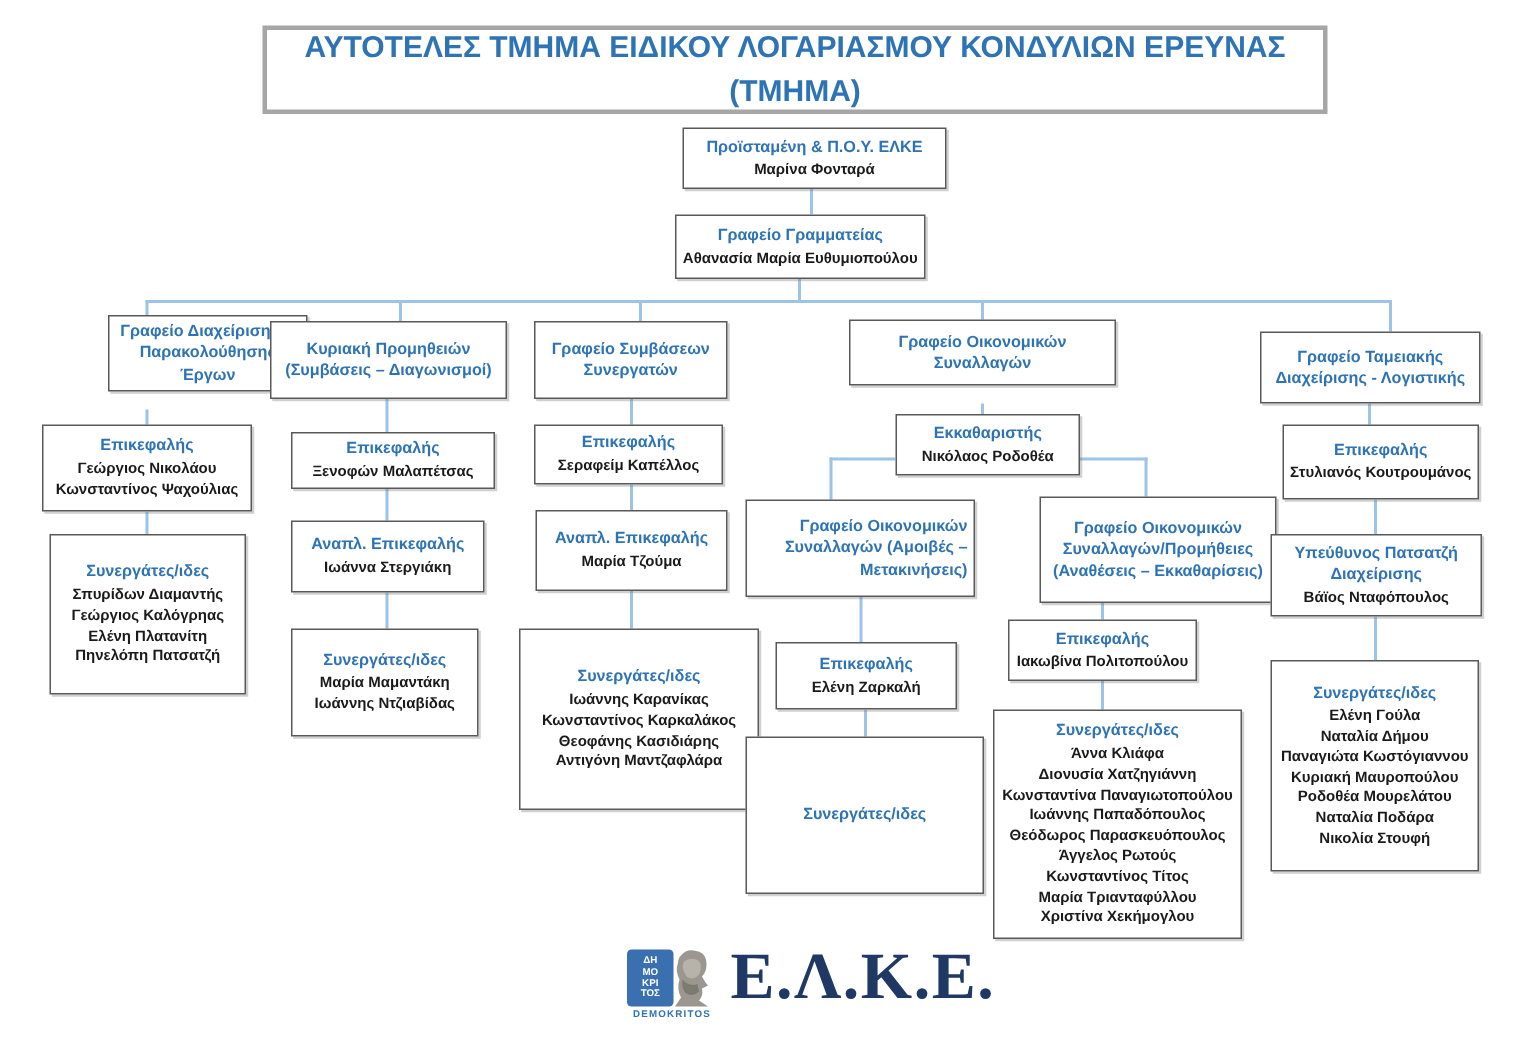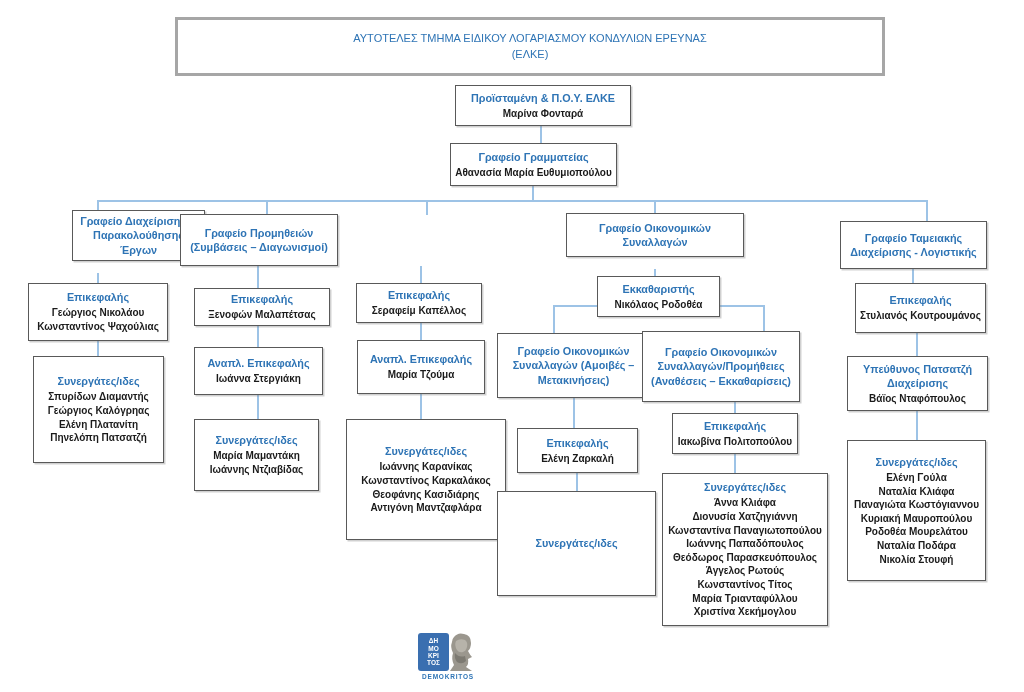--- a/index.html
+++ b/index.html
@@ -17,21 +17,21 @@
   }
   .bt { color:#2E74B5; font-weight:bold; font-size:10.8px; line-height:1.3; white-space:pre-line; }
   .bn { color:#1a1a1a; font-weight:bold; font-size:10px; line-height:1.36; white-space:pre-line; margin-top:2px; }
 
   
   .title-box {
     position:absolute; left:175px; top:17px; width:710px; height:59px;
     border:3px solid #A6A6A6; background:#fff;
     display:flex; flex-direction:column; align-items:center; justify-content:center; text-align:center;
   }
-  .title-box .tl { color:#2E74B5; font-weight:normal; font-size:11px; line-height:1.45; }
+  .title-box .tl { color:#2E74B5; font-weight:bold; font-size:20px; line-height:1.45; }
 
   
   .vline { position:absolute; width:2px; background:#9DC3E6; }
   .hline { position:absolute; height:2px; background:#9DC3E6; }
 
   
   .logo { position:absolute; left:413px; top:629px; width:260px; height:55px; }
   .logo-mark {
     position:absolute; left:5px; top:4px; width:31px; height:38px;
     background:#3A6FB0; border-radius:3px;
@@ -50,21 +50,21 @@
     font-size:44px; color:#1F3864; letter-spacing:1px;
   }
 </style>
 </head>
 <body>
 
 <div class="canvas">
 
   <div class="title-box">
     <div class="tl">ΑΥΤΟΤΕΛΕΣ ΤΜΗΜΑ ΕΙΔΙΚΟΥ ΛΟΓΑΡΙΑΣΜΟΥ ΚΟΝΔΥΛΙΩΝ ΕΡΕΥΝΑΣ</div>
-    <div class="tl">(ΕΛΚΕ)</div>
+    <div class="tl">(ΤΜΗΜΑ)</div>
   </div>
 
   <div class="vline" style="left:540px;top:126px;height:17px;"></div>
   <div class="vline" style="left:532px;top:186px;height:15px;"></div>
   <div class="hline" style="left:97px;top:200px;width:830px;"></div>
   <div class="vline" style="left:97px;top:200px;height:11px;"></div>
   <div class="vline" style="left:266px;top:200px;height:15px;"></div>
   <div class="vline" style="left:426px;top:200px;height:15px;"></div>
   <div class="vline" style="left:654px;top:200px;height:14px;"></div>
   <div class="vline" style="left:926px;top:200px;height:22px;"></div>
@@ -100,21 +100,24 @@
   </div>
   <div class="box" style="left:455px;top:85px;width:176px;height:41px;">
     <div class="bt">Προϊσταμένη &amp; Π.Ο.Υ. ΕΛΚΕ</div>
     <div class="bn">Μαρίνα Φονταρά</div>
   </div>
 
   <div class="box" style="left:32px;top:210px;width:133px;height:51px;margin-left:40px;">
     <div class="bt">Γραφείο Διαχείρισης &amp; Παρακολούθησης Έργων</div>
   </div>
   <div class="box" style="left:180px;top:214px;width:158px;height:52px;">
-    <div class="bt">Γραφείο Προμηθειών (Συμβάσεις – Διαγωνισμοί)</div>
+    <div class="bt">Κυριακή Προμηθειών (Συμβάσεις – Διαγωνισμοί)</div>
+  </div>
+  <div class="box" style="left:356px;top:214px;width:129px;height:52px;">
+    <div class="bt">Γραφείο Συμβάσεων Συνεργατών</div>
   </div>
   <div class="box" style="left:566px;top:213px;width:178px;height:44px;">
     <div class="bt">Γραφείο Οικονομικών Συναλλαγών</div>
   </div>
   <div class="box" style="left:840px;top:221px;width:147px;height:48px;">
     <div class="bt">Γραφείο Ταμειακής Διαχείρισης - Λογιστικής</div>
   </div>
 
   <div class="box" style="left:28px;top:283px;width:140px;height:58px;">
     <div class="bt">Επικεφαλής</div>
@@ -156,24 +159,24 @@
     <div class="bn">Ιωάννης Καρανίκας
 Κωνσταντίνος Καρκαλάκος
 Θεοφάνης Κασιδιάρης
 Αντιγόνη Μαντζαφλάρα</div>
   </div>
 
   <div class="box" style="left:597px;top:276px;width:123px;height:41px;">
     <div class="bt">Εκκαθαριστής</div>
     <div class="bn">Νικόλαος Ροδοθέα</div>
   </div>
-  <div class="box" style="left:497px;top:333px;width:153px;height:65px;">
+  <div class="box" style="left:497px;top:333px;width:153px;height:65px;text-align:right;">
     <div class="bt">Γραφείο Οικονομικών Συναλλαγών (Αμοιβές – Μετακινήσεις)</div>
   </div>
-  <div class="box" style="left:642px;top:331px;width:158px;height:71px;">
+  <div class="box" style="left:693px;top:331px;width:158px;height:71px;">
     <div class="bt">Γραφείο Οικονομικών Συναλλαγών/Προμήθειες (Αναθέσεις – Εκκαθαρίσεις)</div>
   </div>
   <div class="box" style="left:517px;top:428px;width:121px;height:45px;">
     <div class="bt">Επικεφαλής</div>
     <div class="bn">Ελένη Ζαρκαλή</div>
   </div>
   <div class="box" style="left:497px;top:491px;width:159px;height:105px;">
     <div class="bt">Συνεργάτες/ιδες</div>
   </div>
   <div class="box" style="left:672px;top:413px;width:126px;height:41px;">
@@ -197,36 +200,37 @@
     <div class="bt">Επικεφαλής</div>
     <div class="bn">Στυλιανός Κουτρουμάνος</div>
   </div>
   <div class="box" style="left:847px;top:356px;width:141px;height:55px;">
     <div class="bt">Υπεύθυνος Πατσατζή Διαχείρισης</div>
     <div class="bn">Βάϊος Νταφόπουλος</div>
   </div>
   <div class="box" style="left:847px;top:440px;width:139px;height:141px;">
     <div class="bt">Συνεργάτες/ιδες</div>
     <div class="bn">Ελένη Γούλα
-Ναταλία Κλιάφα
+Ναταλία Δήμου
 Παναγιώτα Κωστόγιαννου
 Κυριακή Μαυροπούλου
 Ροδοθέα Μουρελάτου
 Ναταλία Ποδάρα
 Νικολία Στουφή</div>
   </div>
 
   <div class="logo">
     <div class="logo-mark">ΔΗ
 ΜΟ
 ΚΡΙ
 ΤΟΣ</div>
     <div class="logo-bust">
       <svg width="34" height="42" viewBox="0 0 34 42">
         <path d="M10 6 Q14 1 20 3 Q27 4 27 12 Q27 17 24 20 Q26 24 28 26 L24 28 Q25 33 22 36 L28 40 L6 40 L10 34 Q7 28 9 22 Q6 16 8 11 Q8 8 10 6 Z" fill="#9b978e"></path>
         <path d="M12 10 Q16 7 21 9 Q24 11 23 16 Q22 20 19 21 Q15 22 13 19 Q10 14 12 10 Z" fill="#b7b3aa"></path>
         <path d="M11 22 Q15 27 21 25 L22 30 Q18 34 13 31 Q10 27 11 22 Z" fill="#7d7a72"></path>
       </svg>
     </div>
     <div class="logo-caption">DEMOKRITOS</div>
+    <div class="logo-word">Ε.Λ.Κ.Ε.</div>
   </div>
 
 </div>
 
 </body></html>

